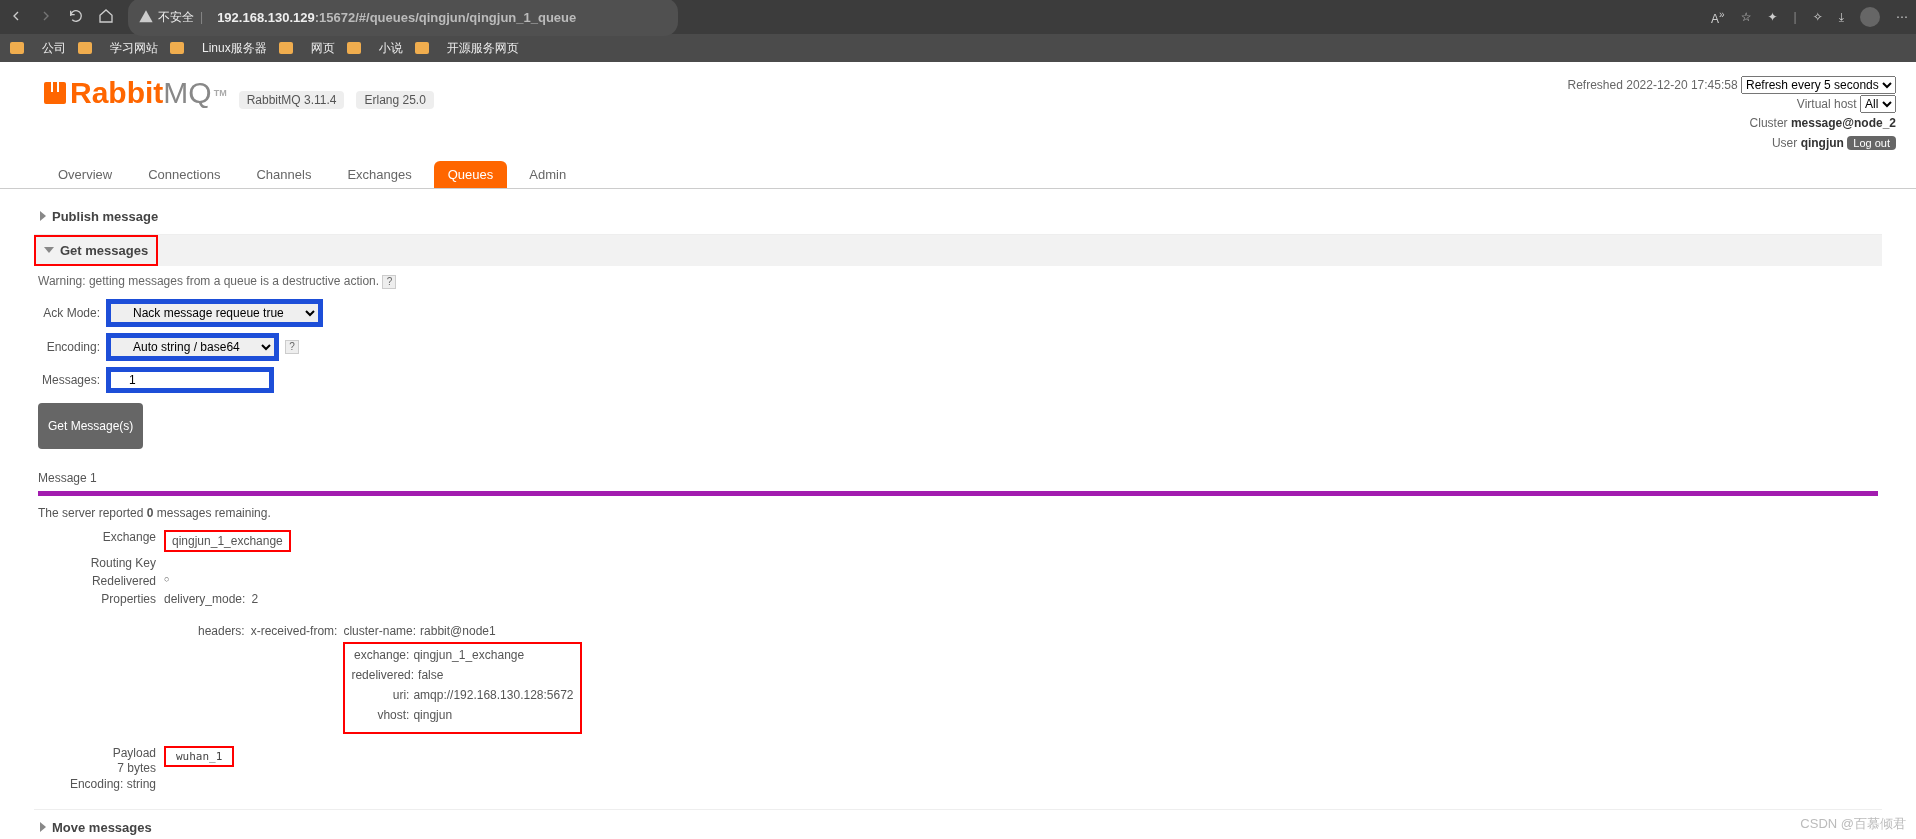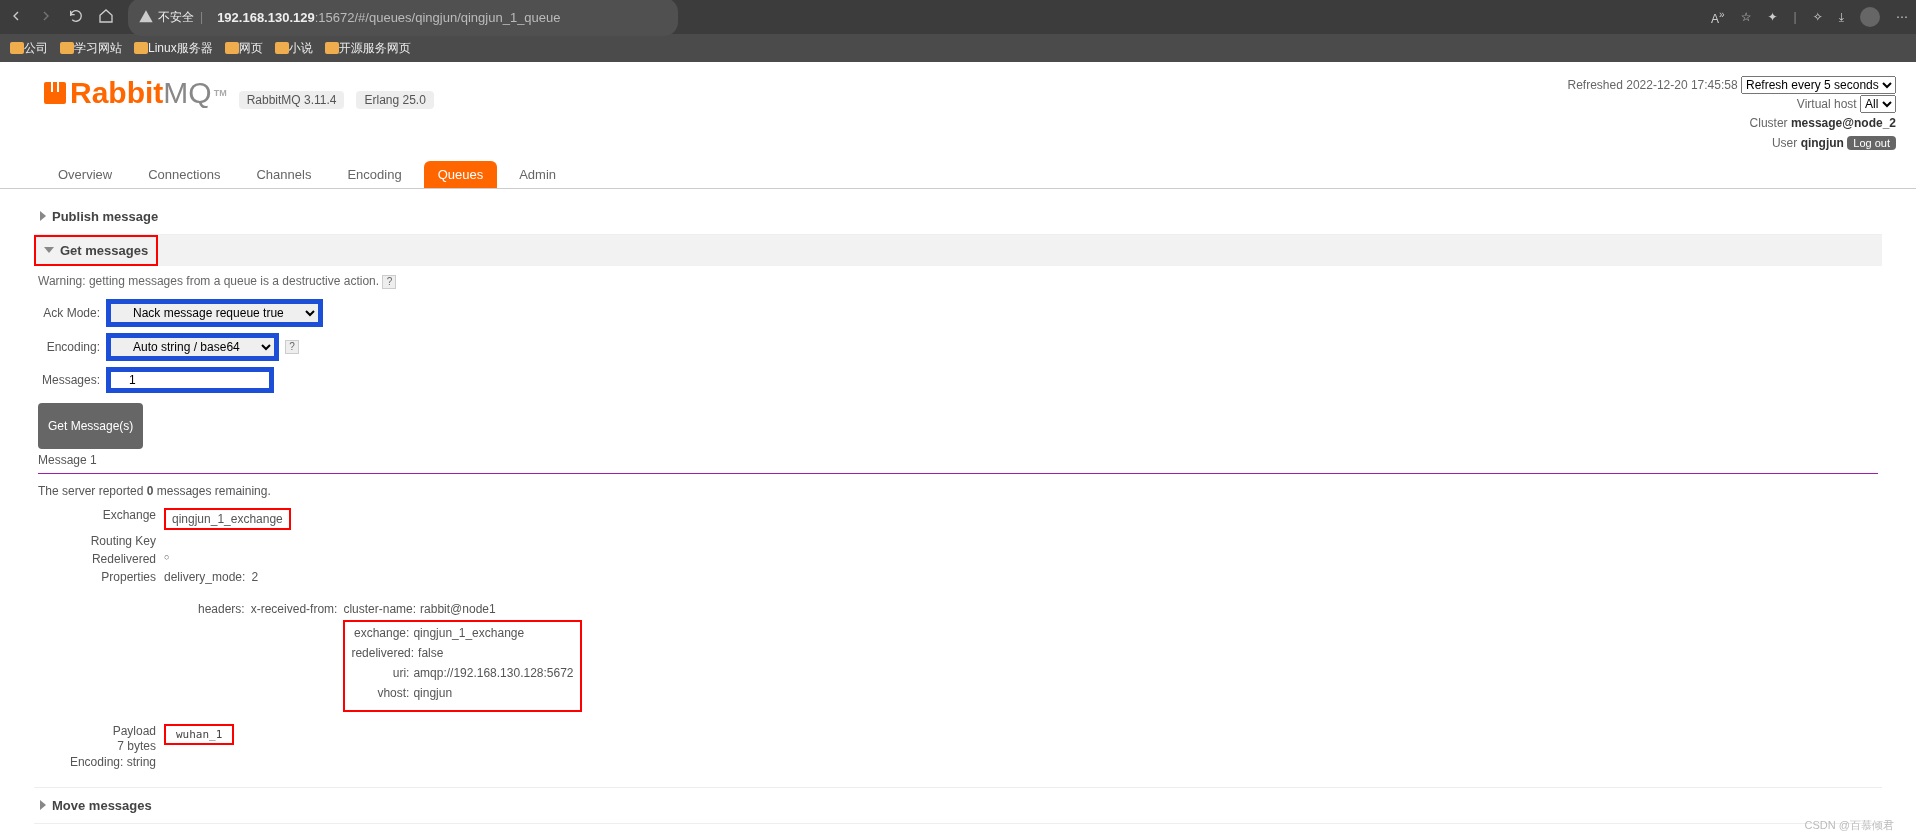--- a/index.html
+++ b/index.html
@@ -4,27 +4,27 @@
 <style>
   * { box-sizing: border-box; margin: 0; padding: 0; }
   body { font-family: Verdana, sans-serif; font-size: 12px; color: #444; background: #fff; }
   
   
   .browser-bar { background: #3c3c3c; height: 34px; display: flex; align-items: center; padding: 0 8px; color: #ccc; gap: 8px; }
   .browser-bar .nav-icons { display: flex; gap: 14px; align-items: center; }
   .browser-bar svg { width: 16px; height: 16px; fill: #ccc; }
   .address-wrap { display: flex; align-items: center; background: #505050; border-radius: 14px; padding: 2px 10px; height: 38px; flex: 0 0 auto; width: 550px; margin-left: 6px; }
   .address-wrap .warn { display: flex; align-items: center; gap: 4px; color: #eee; font-size: 12px; }
-  .address-wrap .url { color: #eee; margin-left: 8px; font-size: 13px; }
+  .address-wrap .url { color: #eee; margin-left: 8px; font-size: 13px; font-weight: bold; }
   .address-wrap .url .path { color: #bbb; }
   .right-icons { margin-left: auto; display: flex; gap: 16px; align-items: center; }
   .right-icons .avatar { width: 20px; height: 20px; border-radius: 50%; background: #666; }
   
   .bookmarks-bar { background: #4b4b4b; height: 28px; display: flex; align-items: center; padding: 0 10px; gap: 12px; color: #eee; font-size: 12px; }
-  .bookmarks-bar .bm { display: flex; align-items: center; gap: 0; }
+  .bookmarks-bar .bm { display: flex; align-items: center; gap: 18px; }
   .bookmarks-bar .folder { width: 14px; height: 12px; background: #f0ad4e; border-radius: 2px; display: inline-block; }
 
   
   .rmq-header { display: flex; justify-content: space-between; padding: 14px 20px 0 44px; }
   .rmq-logo { display: flex; align-items: baseline; gap: 12px; }
   .logo-text { font-size: 30px; font-weight: bold; color: #f60; display: flex; align-items: center; }
   .logo-text .icon { width: 22px; height: 22px; background: #f60; margin-right: 4px; display: inline-block; border-radius: 2px; position: relative; }
   .logo-text .icon::before { content:''; position:absolute; background:#fff; width:2px; height:10px; left:7px; top:0; }
   .logo-text .icon::after { content:''; position:absolute; background:#fff; width:2px; height:10px; left:13px; top:0; }
   .logo-text .mq { color: #888; font-weight: normal; }
@@ -54,41 +54,41 @@
   .warning { color: #666; margin-bottom: 10px; }
   .help-q { display: inline-block; background: #eee; border: 1px solid #ccc; width: 14px; height: 14px; text-align: center; line-height: 12px; font-size: 10px; color: #666; cursor: pointer; }
   
   .form-row { display: flex; align-items: center; margin-bottom: 6px; }
   .form-row label { width: 62px; text-align: right; margin-right: 6px; color: #555; }
   .form-row select, .form-row input[type=text] { font-size: 12px; border: 5px solid #1d4ed8; padding: 1px 18px; }
   .form-row input[type=text] { width: 168px; }
   
   .get-btn { background: #666; color: #fff; border: none; padding: 16px 10px; border-radius: 4px; font-size: 12px; cursor: pointer; margin-top: 4px; }
   
-  .msg-header { margin-top: 4px; padding-bottom: 6px; border-bottom: 1px solid #a21caf; color: #555; }
+  .msg-header { margin-top: 22px; padding-bottom: 6px; border-bottom: 5px solid #a21caf; color: #555; }
   .remaining { margin: 10px 0; color: #555; }
   
   .msg-table { margin-left: 0; }
   .msg-row { display: flex; align-items: flex-start; margin-bottom: 4px; }
   .msg-label { width: 126px; text-align: right; padding-right: 8px; color: #555; }
   .msg-value { color: #555; }
   .red-border { border: 2px solid red; padding: 2px 6px; display: inline-block; }
   .props-row { display: flex; align-items: flex-start; margin-bottom: 18px; }
   .props-label { text-align: right; padding-right: 6px; color: #555; min-width: 90px; }
   
   .headers-block { display: flex; align-items: flex-start; }
   .hdr-red-box { border: 2px solid red; padding: 4px 6px; margin-top: -2px; }
   .hdr-row { display: flex; margin-bottom: 6px; }
   .hdr-label { text-align: right; min-width: 62px; padding-right: 4px; color: #555; }
   
   .payload-block { display: flex; align-items: flex-start; margin-top: 12px; }
   .payload-meta { width: 126px; text-align: right; padding-right: 8px; color: #555; line-height: 1.3; }
   .payload-val { border: 2px solid red; padding: 2px 10px; font-family: monospace; font-size: 11px; }
   
-  .watermark { position: fixed; bottom: 6px; right: 22px; color: #bbb; font-size: 11px; pointer-events: none; }
+  .watermark { position: fixed; bottom: 6px; right: 10px; color: #bbb; font-size: 13px; pointer-events: none; }
 </style>
 </head>
 <body>
 
 <div class="browser-bar">
   <div class="nav-icons">
     <span><svg viewBox="0 0 24 24">
           <path d="M15 6l-6 6 6 6" stroke="#ccc" stroke-width="2" fill="none"></path>
         </svg></span>
     <span style="opacity:.4"><svg viewBox="0 0 24 24">
@@ -177,21 +177,21 @@
       <span>User</span> <b>qingjun</b>
       <button class="logout-btn">Log out</button>
     </div>
   </div>
 </div>
 
 <div class="tabs">
   <button class="tab">Overview</button>
   <button class="tab">Connections</button>
   <button class="tab">Channels</button>
-  <button class="tab">Encoding</button>
+  <button class="tab">Exchanges</button>
   <button class="tab active">Queues</button>
   <button class="tab">Admin</button>
 </div>
 
 <div class="content">
 
   <div class="section">
     <div class="section-header">
       <span class="tri closed"></span>
       <span>Publish message</span>

